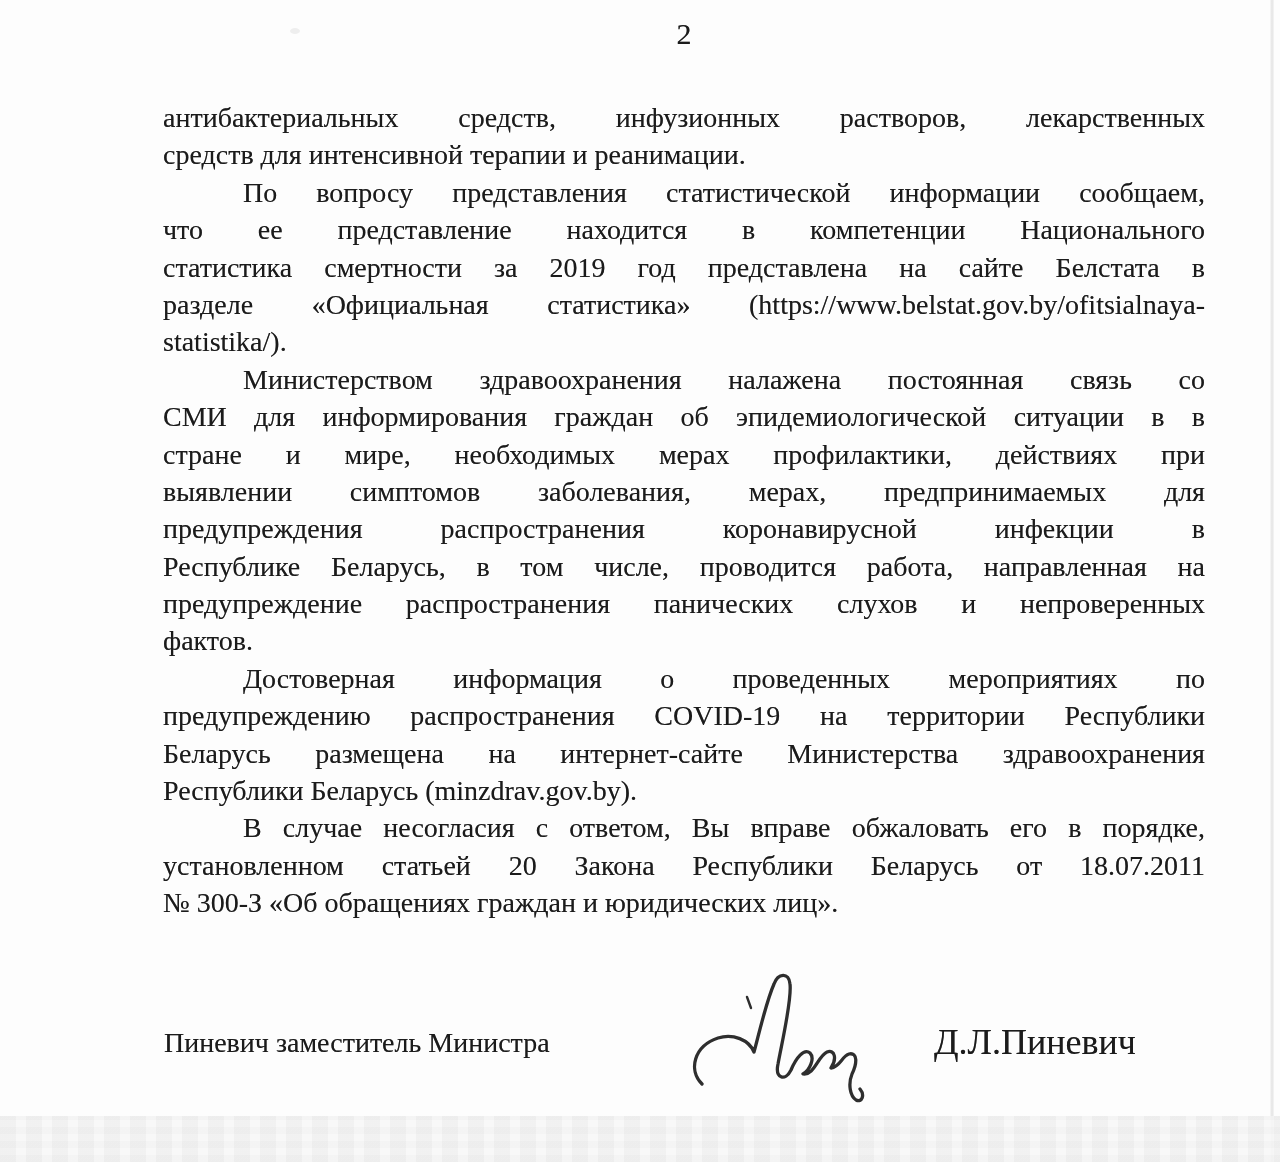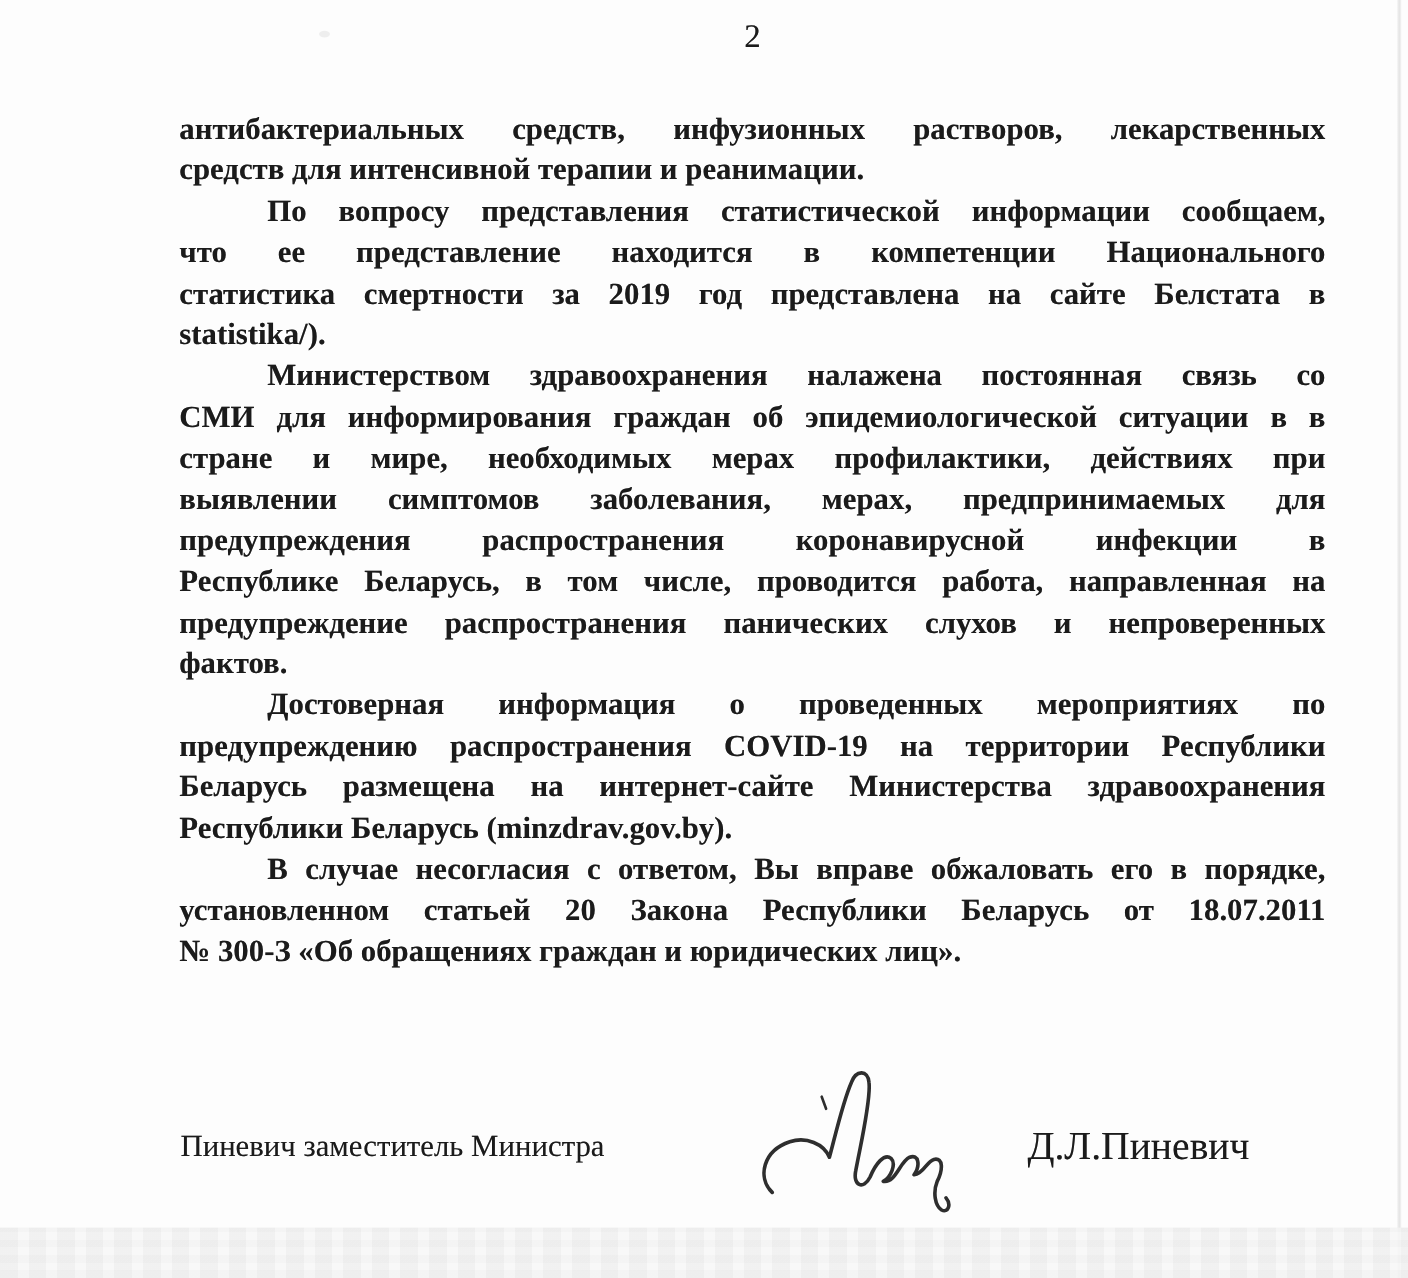--- a/index.html
+++ b/index.html
@@ -29,21 +29,20 @@
     font-size: 28px;
     line-height: 37.4px;
     text-shadow: 0 0 0.6px rgba(0,0,0,0.45);
   }
   .para { margin: 0; padding: 0; }
   .line {
     height: 37.4px;
     overflow: hidden;
     text-align: justify;
     text-align-last: justify;
-    font-weight: bold;
   }
   .line.last { text-align-last: left; }
   .line.indent { text-indent: 80px; }
   .sig-title {
     position: absolute;
     left: 164px;
     top: 1024px;
     font-size: 28px;
     line-height: 37px;
     text-shadow: 0 0 0.6px rgba(0,0,0,0.45);
@@ -104,20 +103,21 @@
 
   <div class="doc-body" id="doc-body">
       <div class="para">
         <div class="line">антибактериальных средств, инфузионных растворов, лекарственных</div>
         <div class="line last">средств для интенсивной терапии и реанимации.</div>
       </div>
       <div class="para">
         <div class="line indent">По вопросу представления статистической информации сообщаем,</div>
         <div class="line">что ее представление находится в компетенции Национального</div>
         <div class="line">статистика смертности за 2019 год представлена на сайте Белстата в</div>
+        <div class="line">разделе «Официальная статистика» (https://www.belstat.gov.by/ofitsialnaya-</div>
         <div class="line last">statistika/).</div>
       </div>
       <div class="para">
         <div class="line indent">Министерством здравоохранения налажена постоянная связь со</div>
         <div class="line">СМИ для информирования граждан об эпидемиологической ситуации в в</div>
         <div class="line">стране и мире, необходимых мерах профилактики, действиях при</div>
         <div class="line">выявлении симптомов заболевания, мерах, предпринимаемых для</div>
         <div class="line">предупреждения распространения коронавирусной инфекции в</div>
         <div class="line">Республике Беларусь, в том числе, проводится работа, направленная на</div>
         <div class="line">предупреждение распространения панических слухов и непроверенных</div>

